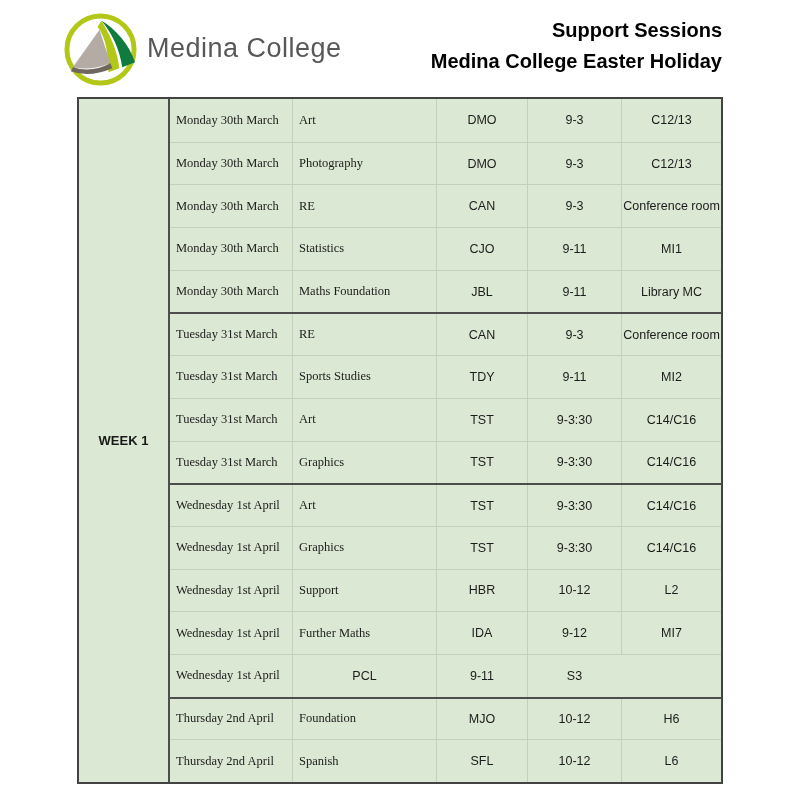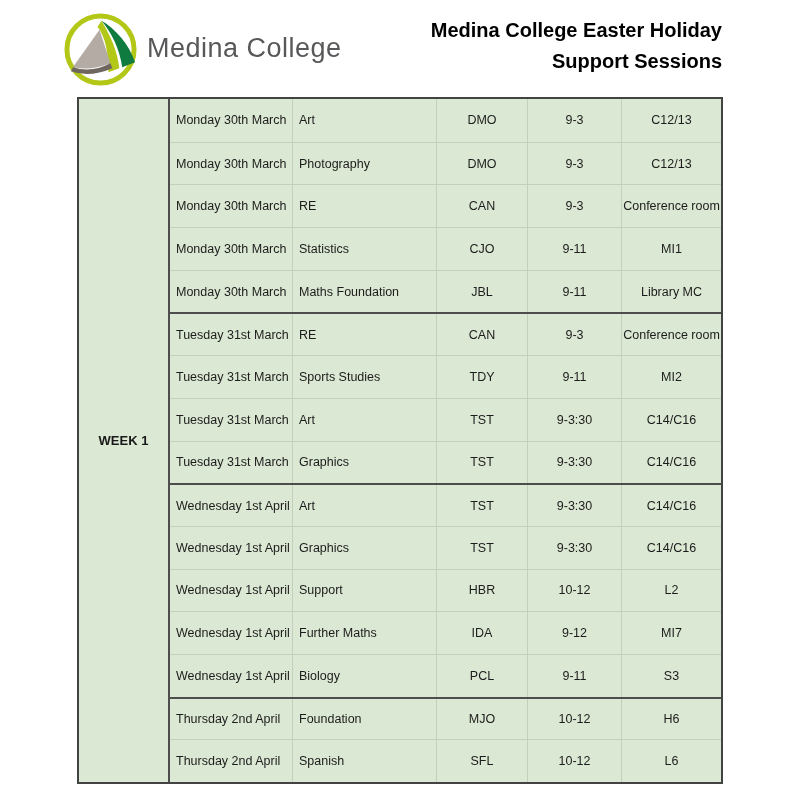--- a/index.html
+++ b/index.html
@@ -29,40 +29,40 @@
   .rows{flex:1 1 auto;display:grid;}
   .row{display:grid;grid-template-columns:122px 144px 91px 94px 1fr;min-height:0;}
   .row + .row{border-top:1px solid #c2d0bd;}
   .row.group-start{border-top:2px solid #4d4d4d;}
   .cell{
     display:flex;align-items:center;min-width:0;
     font-size:12.5px;color:#1c1c1c;padding:0 6px;box-sizing:border-box;
     border-left:1px solid #c2d0bd;white-space:nowrap;overflow:hidden;
   }
   .cell:first-child{border-left:none;}
-  .cell.left{justify-content:flex-start;}
+  .cell.left{justify-content:flex-start;font-family:Liberation Serif, serif;}
   .cell.center{justify-content:center;padding:14px 2px;}
 </style>
 </head>
 <body>
 
 <div class="logo-wrap">
   <svg class="logo-mark" viewBox="0 0 80 80" aria-hidden="true">
     <circle cx="39" cy="41" r="34" fill="none" stroke="#b2c716" stroke-width="5"></circle>
     <path d="M40 12 C54 20 68 36 74 54 L61 59 C58 39 50 24 40 12 Z" fill="#107b3e"></path>
     <path d="M40 12 C49 27 56 42 58 60 L47 64 C47 45 44 28 36 18 Z" fill="#b2c716"></path>
     <path d="M11 59 L38 21 L49 55 Q29 63 11 59 Z" fill="#b3aba4"></path>
     <path d="M11 59 Q30 65 49 55 L51 60 Q28 70 9 63 Z" fill="#6f665f"></path>
   </svg>
   <div class="brand-text">Medina College</div>
 </div>
 
 <div class="page-title">
+  <div>Support Sessions</div>
   <div>Medina College Easter Holiday</div>
-  <div>Support Sessions</div>
 </div>
 
 <div class="schedule">
   <div class="week-col">WEEK 1</div>
   <div class="rows" style="grid-template-rows: repeat(16, 1fr);">
       <div class="row">
         <div class="cell left">Monday 30th March</div>
         <div class="cell left">Art</div>
         <div class="cell center">DMO</div>
         <div class="cell center">9-3</div>
@@ -147,21 +147,20 @@
       </div>
       <div class="row">
         <div class="cell left">Wednesday 1st April</div>
         <div class="cell left">Further Maths</div>
         <div class="cell center">IDA</div>
         <div class="cell center">9-12</div>
         <div class="cell center">MI7</div>
       </div>
       <div class="row">
         <div class="cell left">Wednesday 1st April</div>
-        <div class="cell left">Biology</div>
         <div class="cell center">PCL</div>
         <div class="cell center">9-11</div>
         <div class="cell center">S3</div>
       </div>
       <div class="row group-start">
         <div class="cell left">Thursday 2nd April</div>
         <div class="cell left">Foundation</div>
         <div class="cell center">MJO</div>
         <div class="cell center">10-12</div>
         <div class="cell center">H6</div>

